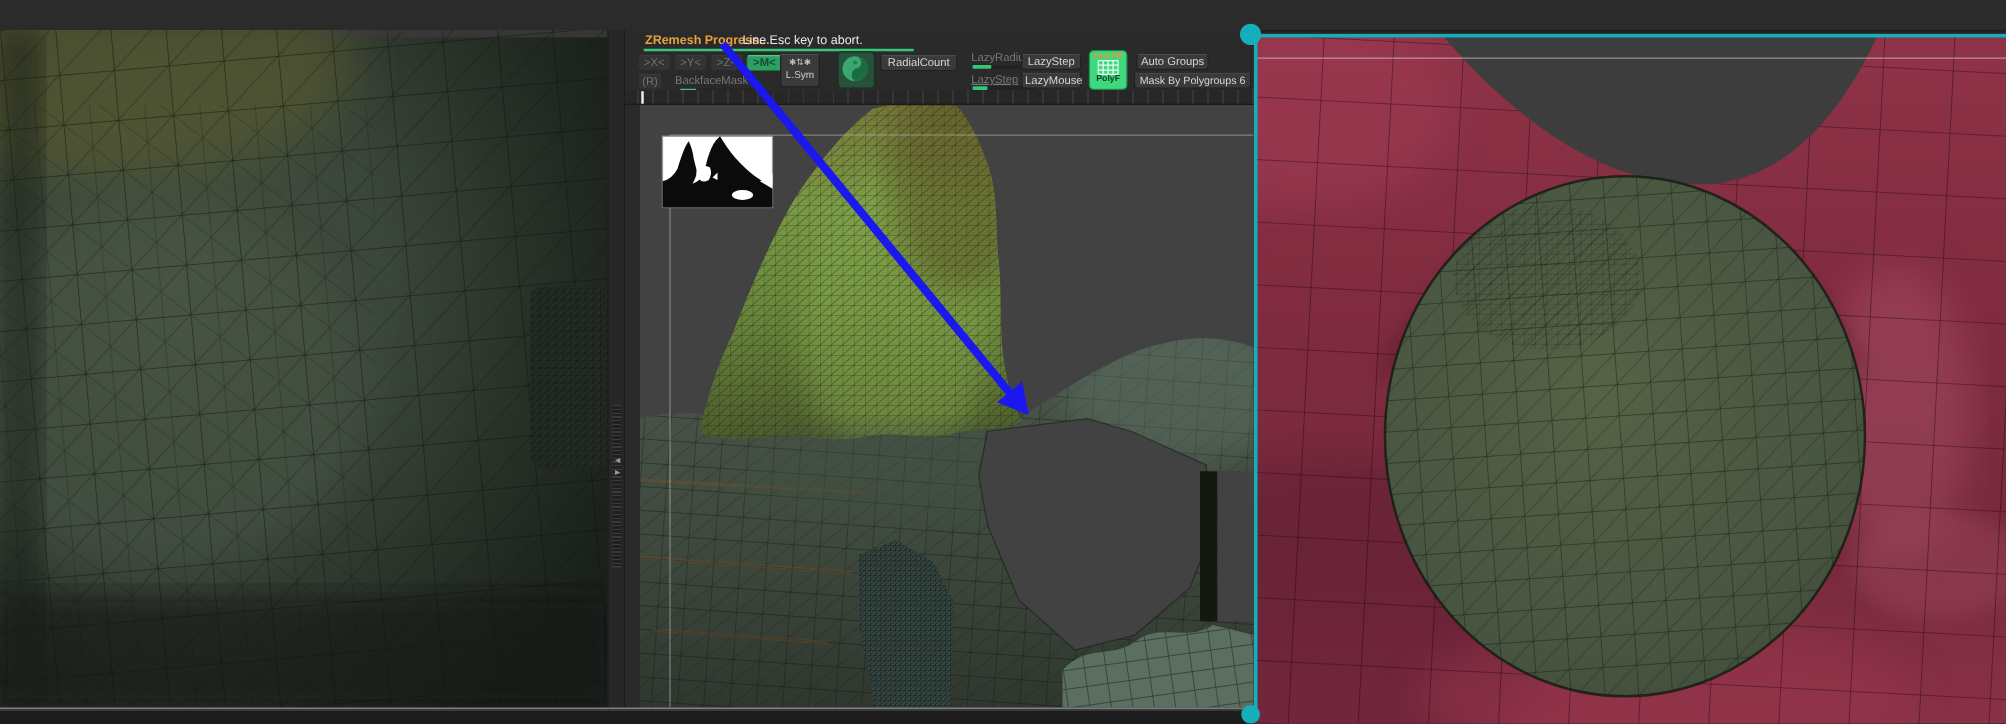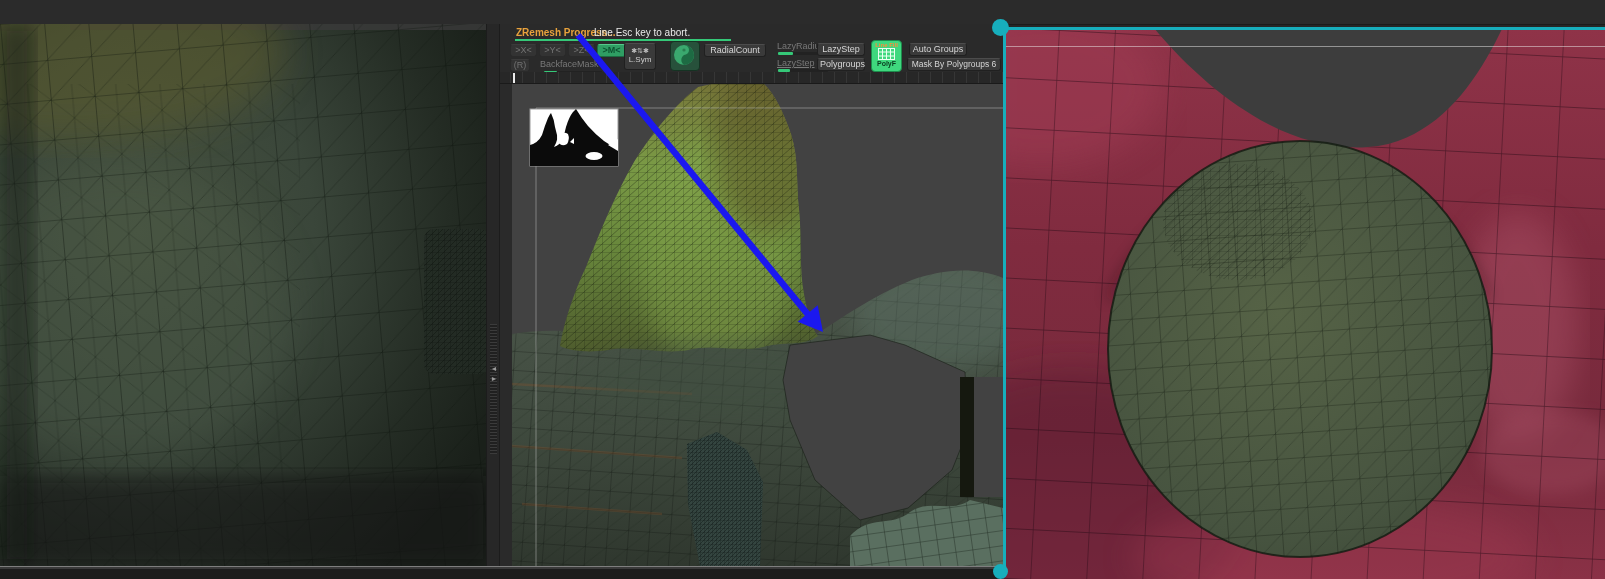--- a/index.html
+++ b/index.html
@@ -155,21 +155,21 @@
   <div class="lbl" style="left:40px;top:35px;">BackfaceMask</div>
   <div class="track" style="left:44px;top:47px;width:58px;">
       <div class="fill" style="width:13px;"></div>
     </div>
 
   <div class="lbl" style="left:277px;top:34px;text-decoration:underline;">LazyStep</div>
   <div class="track" style="left:278px;top:45px;width:50px;">
       <div class="fill" style="width:12px;"></div>
     </div>
 
-  <div class="btn" style="left:317px;top:34px;width:48px;">Polygroups</div>
+  <div class="btn" style="left:317px;top:34px;width:48px;">LazyMouse</div>
 
   <div class="btn" style="left:407px;top:34px;width:94px;font-size:8.5px;">Mask By Polygroups 6</div>
   <div class="track" style="left:408px;top:48px;width:14px;background:#35c878;"></div>
 
   <div class="abs" id="ruler"></div>
   <div class="abs" id="ruler-tick"></div>
 
   <div class="abs" id="doc-canvas">
     <svg width="491" height="482" viewBox="0 0 491 482">
       <defs>

